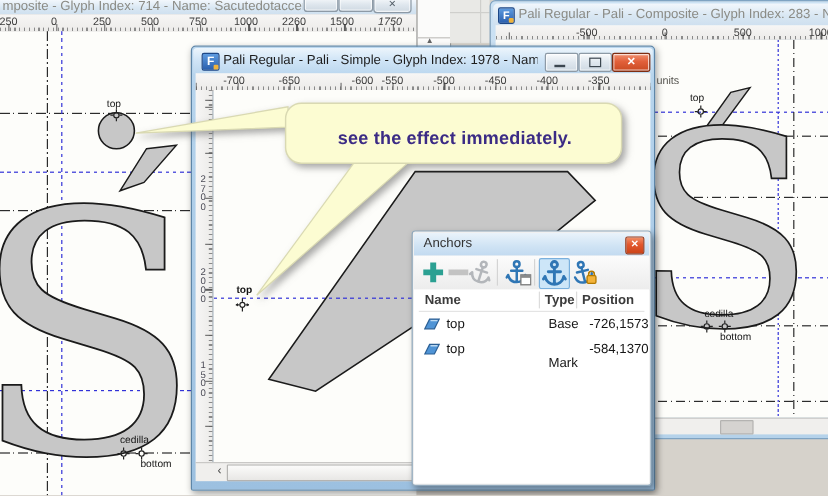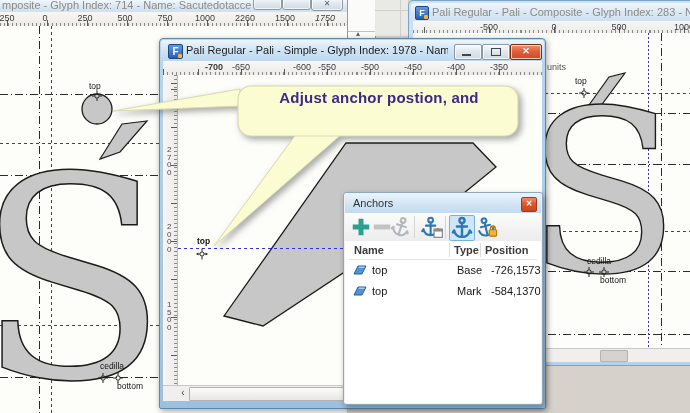--- a/index.html
+++ b/index.html
@@ -213,21 +213,21 @@
         </div>
       <div class="wbtn wbtn-close" style="left:349px;top:4px;width:30px;height:14px;">
           <span>✕</span>
         </div>
     </div>
 
     <div class="abs ruler" id="fg-hruler" style="left:3px;top:22px;width:379px;height:14px;">
       <span class="units-label" style="left:356px;">units</span>
       <div class="hticks" style="background:repeating-linear-gradient(90deg,#8a8a8a 0 1px,transparent 1px 4.3px);"></div>
       <div class="hticks-major" style="background:repeating-linear-gradient(90deg,#5a5a5a 0 1px,transparent 1px 43px);background-position-x:35px;"></div>
-    <span class="rlabel" style="left: 51px; font-weight: bold;">-700</span>
+    <span class="rlabel" style="left: 32px;">-700</span>
         <span class="rlabel" style="left: 78px;">-650</span>
         <span class="rlabel" style="left: 139px;">-600</span>
         <span class="rlabel" style="left: 164px;">-550</span>
         <span class="rlabel" style="left: 207px;">-500</span>
         <span class="rlabel" style="left: 250px;">-450</span>
         <span class="rlabel" style="left: 293px;">-400</span>
         <span class="rlabel" style="left: 336px;">-350</span>
       </div>
 
     <div class="abs ruler" id="fg-vruler" style="left:3px;top:36px;width:14px;height:310px;border-bottom:none;border-right:1px solid #b9b8b6;background:linear-gradient(90deg,#f7f6f5,#ecebe9);">
@@ -328,29 +328,29 @@
         <span class="cell" style="left:27px;">top</span>
         <span class="cell" style="left:112px;">Base</span>
         <span class="cell" style="left:146px;">-726,1573</span>
       </div>
       <div class="list-row" style="top:40px;">
         <svg class="cell" width="14" height="12" style="left:8px;top:4px;">
           <polygon points="1,10 5,2 13,2 9,10" fill="#4f94d6" stroke="#2b5f94" stroke-width="1"></polygon>
           <line x1="5.8" y1="3.2" x2="11.6" y2="3.2" stroke="#bcd9f2" stroke-width="1.2"></line>
         </svg>
         <span class="cell" style="left:27px;">top</span>
-        <span class="cell" style="left:112px;">Mark</span>
+        <span class="cell" style="left:112px;margin-top:12px;">Mark</span>
         <span class="cell" style="left:146px;">-584,1370</span>
       </div>
     </div>
   </div>
 
   <div class="callout">
     <svg width="440" height="180" style="position:absolute;left:0;top:0;">
       <polygon points="140,9 140,26 13,31" fill="var(--c-callout-bg,#fcfcd2)" stroke="#d9d9b2" stroke-width="1"></polygon>
       <polygon points="197,53 243,53 114,166" fill="var(--c-callout-bg,#fcfcd2)" stroke="#d9d9b2" stroke-width="1"></polygon>
       <rect x="138" y="6" width="280" height="50" rx="13" fill="var(--c-callout-bg,#fcfcd2)" stroke="#d9d9b2" stroke-width="1.2"></rect>
       <rect x="150" y="20" width="120" height="34" fill="var(--c-callout-bg,#fcfcd2)"></rect>
     </svg>
-    <div class="callout-line" style="top:9px;">Adjust anchor postion, and</div>
+    <div class="callout-line" style="top:27px;">see the effect immediately.</div>
   </div>
 
 </div>
 
 </body></html>

